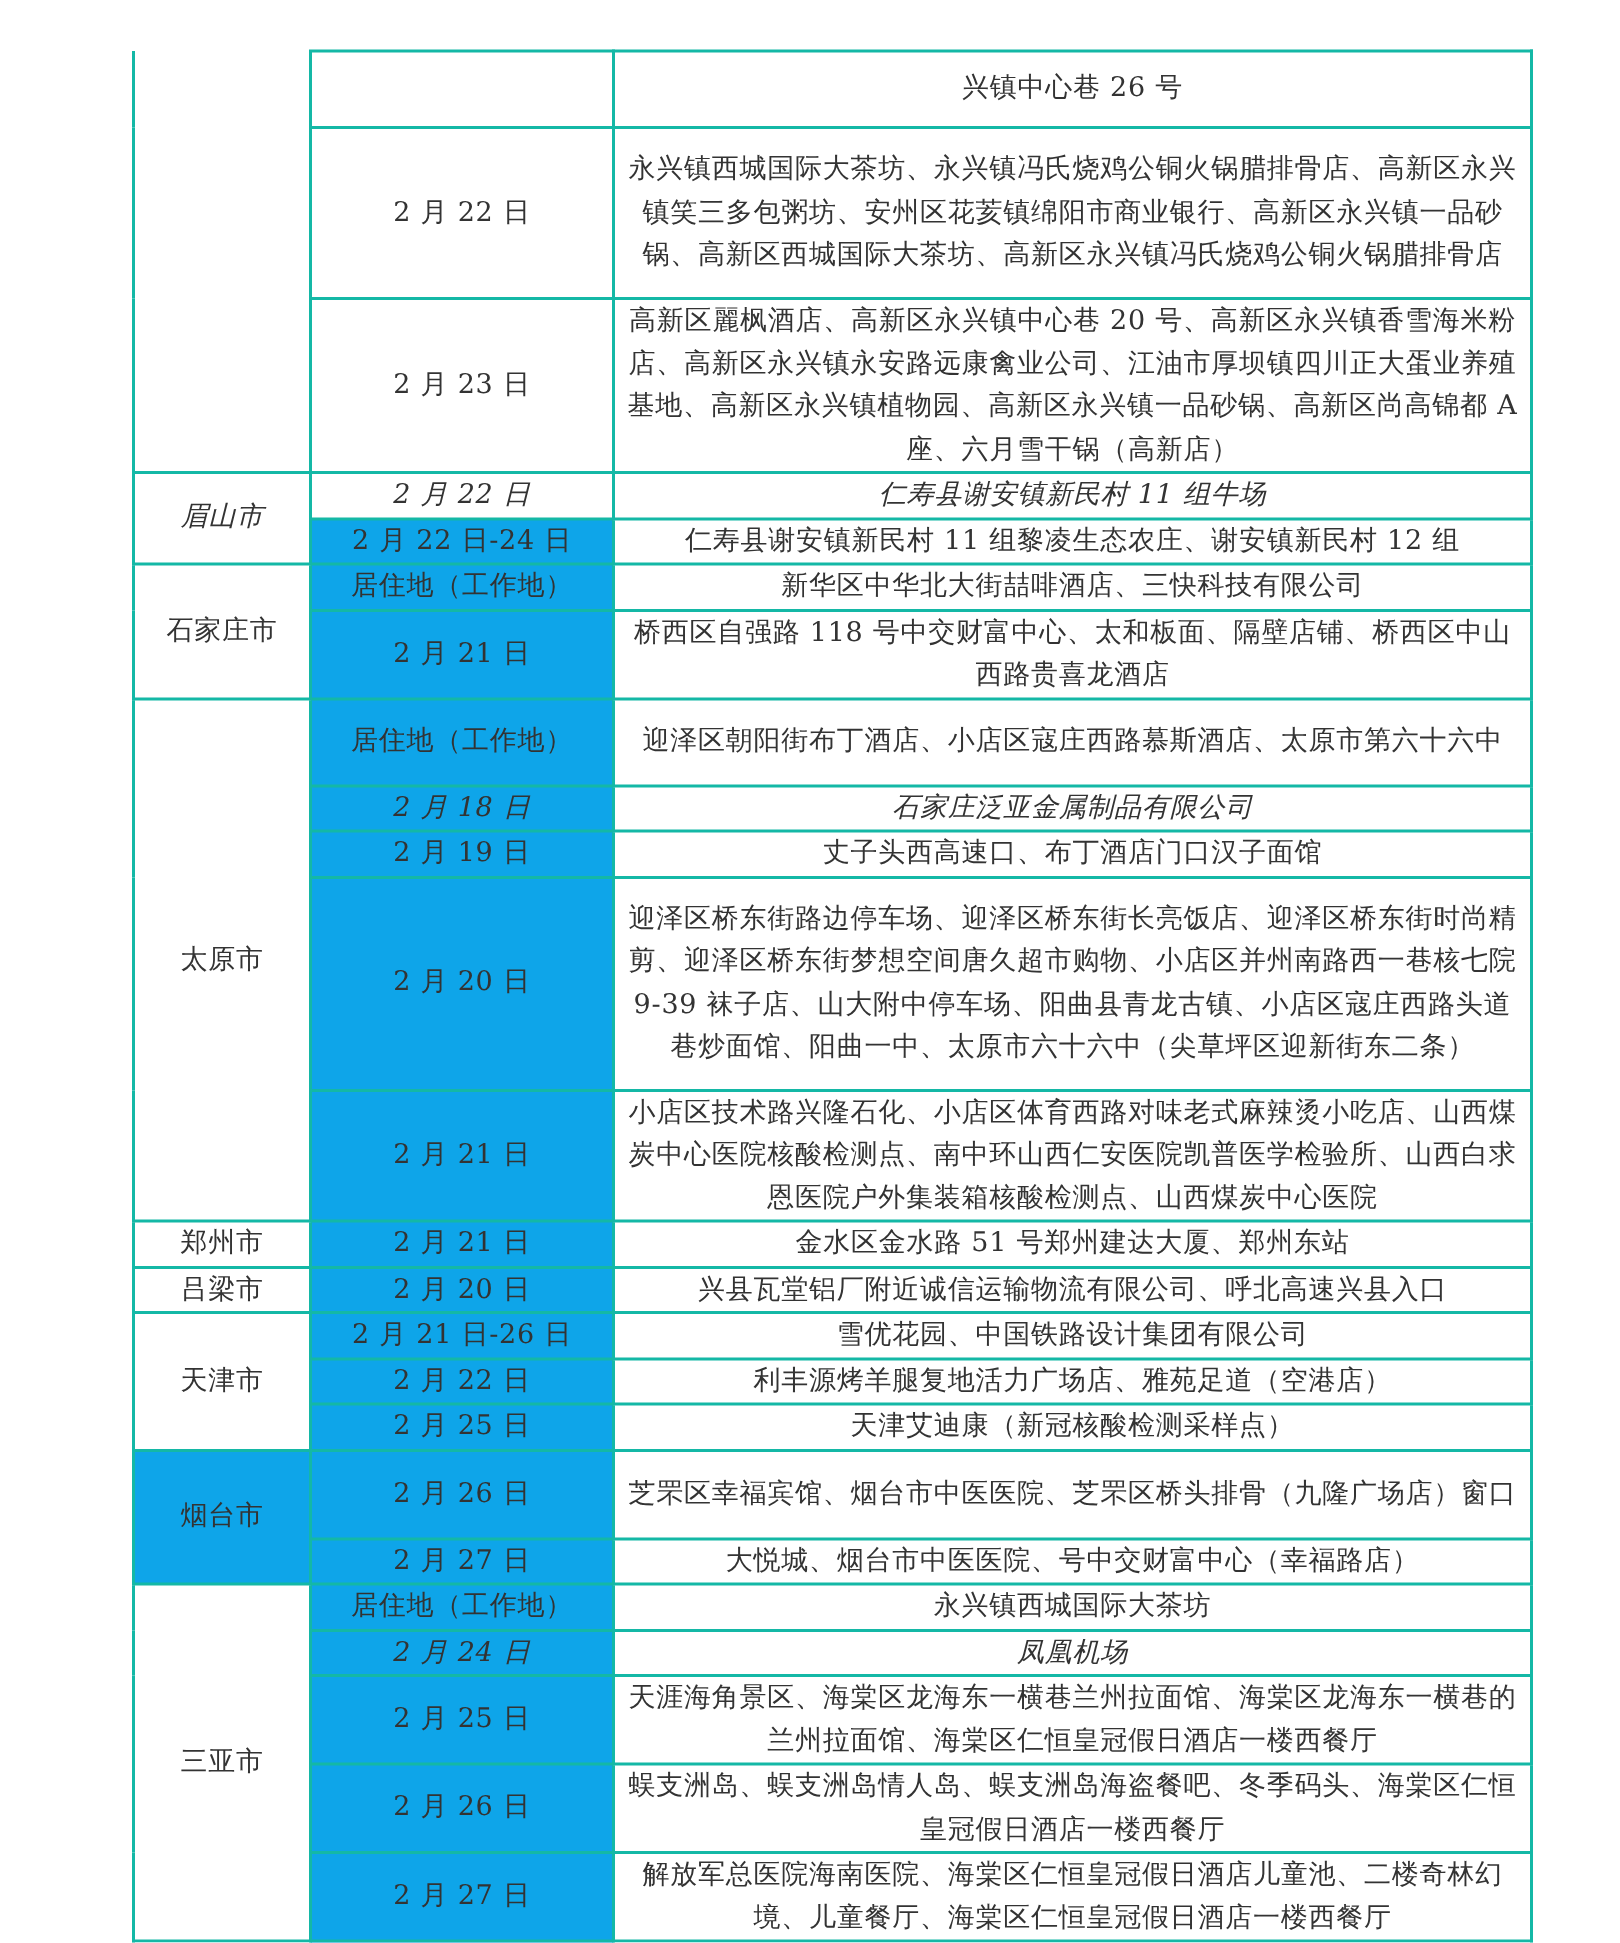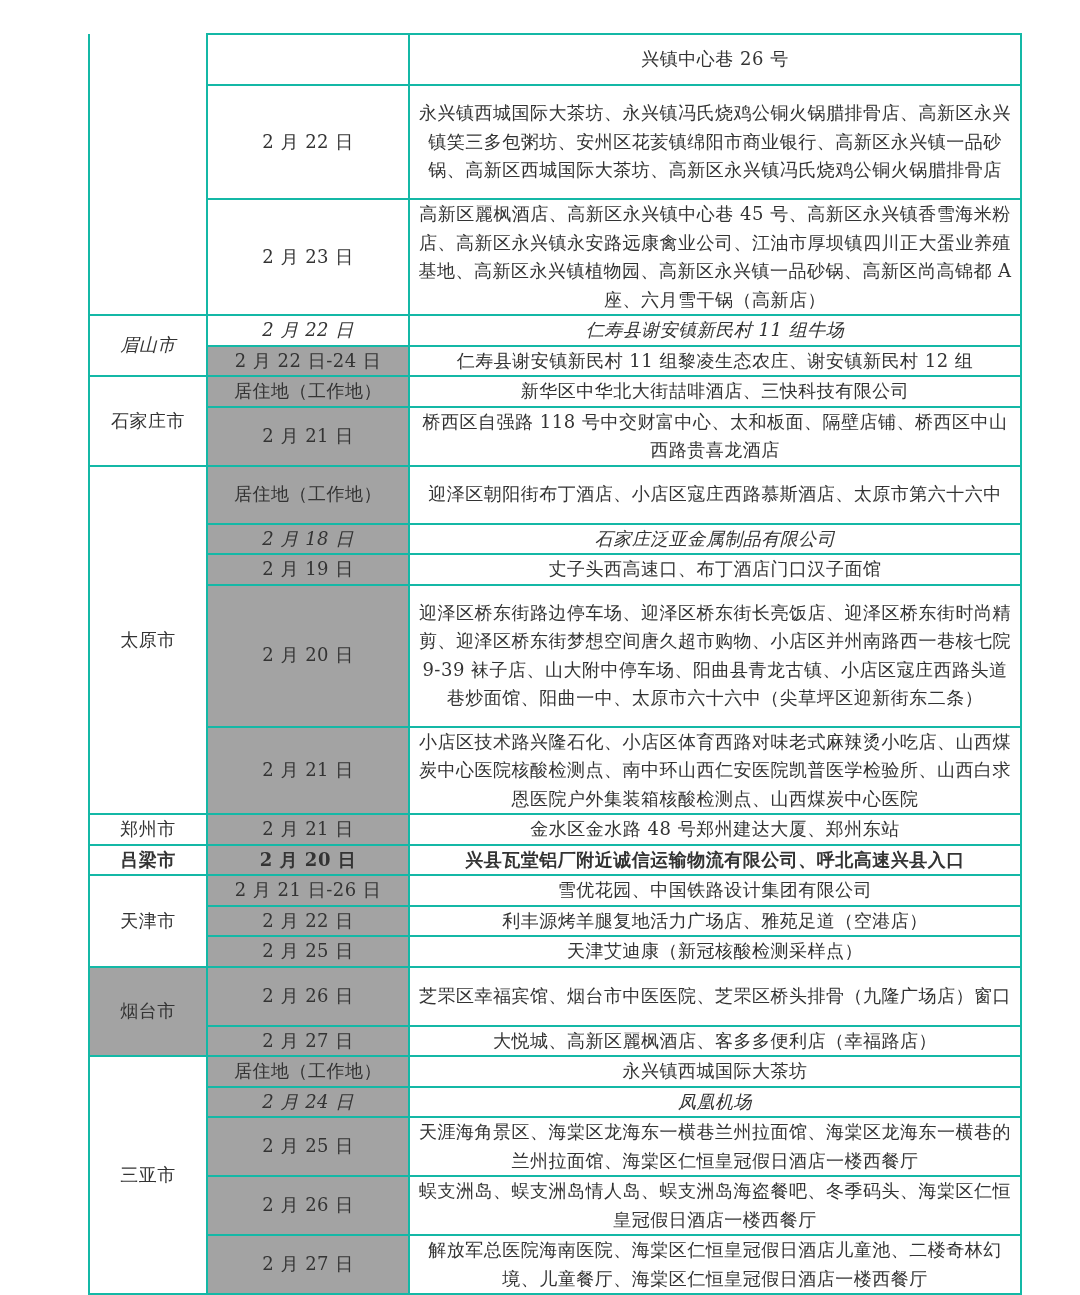--- a/index.html
+++ b/index.html
@@ -14,40 +14,40 @@
     border: 2px solid #14b8a6;
     padding: 0 8px;
     text-align: center; vertical-align: middle;
     font-size: 18px; line-height: 28.5px;
     box-sizing: border-box;
     letter-spacing: 0.5px;
   }
   td.city { width: 118px; }
   td.date { width: 202px; white-space: nowrap; padding: 0 4px; }
   td.place { width: 612px; }
-  td.green { background: #a3a3a3; margin-top: 37px; }
+  td.green { background: #0ea5e9; margin-top: 37px; }
   td.city.cont { border-top: none; }
 </style>
 </head>
 <body>
 
 <table class="locations">
   <tbody id="tbody">
       <tr style="height: 51px;">
         <td class="city cont" rowspan="3"></td>
         <td class="date"></td>
         <td class="place">兴镇中心巷 26 号</td>
       </tr>
       <tr style="height: 114px;">
         <td class="date">2 月 22 日</td>
         <td class="place">永兴镇西城国际大茶坊、永兴镇冯氏烧鸡公铜火锅腊排骨店、高新区永兴镇笑三多包粥坊、安州区花荄镇绵阳市商业银行、高新区永兴镇一品砂锅、高新区西城国际大茶坊、高新区永兴镇冯氏烧鸡公铜火锅腊排骨店</td>
       </tr>
       <tr style="height: 115px;">
         <td class="date">2 月 23 日</td>
-        <td class="place">高新区麗枫酒店、高新区永兴镇中心巷 45 号、高新区永兴镇香雪海米粉店、高新区永兴镇永安路远康禽业公司、江油市厚坝镇四川正大蛋业养殖基地、高新区永兴镇植物园、高新区永兴镇一品砂锅、高新区尚高锦都 A 座、六月雪干锅（高新店）</td>
+        <td class="place">高新区麗枫酒店、高新区永兴镇中心巷 20 号、高新区永兴镇香雪海米粉店、高新区永兴镇永安路远康禽业公司、江油市厚坝镇四川正大蛋业养殖基地、高新区永兴镇植物园、高新区永兴镇一品砂锅、高新区尚高锦都 A 座、六月雪干锅（高新店）</td>
       </tr>
       <tr style="height: 28px; font-style: italic;">
         <td class="city" rowspan="2">眉山市</td>
         <td class="date">2 月 22 日</td>
         <td class="place">仁寿县谢安镇新民村 11 组牛场</td>
       </tr>
       <tr style="height: 29px;">
         <td class="date green">2 月 22 日-24 日</td>
         <td class="place">仁寿县谢安镇新民村 11 组黎凌生态农庄、谢安镇新民村 12 组</td>
       </tr>
@@ -77,23 +77,23 @@
         <td class="date green">2 月 20 日</td>
         <td class="place">迎泽区桥东街路边停车场、迎泽区桥东街长亮饭店、迎泽区桥东街时尚精剪、迎泽区桥东街梦想空间唐久超市购物、小店区并州南路西一巷核七院 9-39 袜子店、山大附中停车场、阳曲县青龙古镇、小店区寇庄西路头道巷炒面馆、阳曲一中、太原市六十六中（尖草坪区迎新街东二条）</td>
       </tr>
       <tr style="height: 86px;">
         <td class="date green">2 月 21 日</td>
         <td class="place">小店区技术路兴隆石化、小店区体育西路对味老式麻辣烫小吃店、山西煤炭中心医院核酸检测点、南中环山西仁安医院凯普医学检验所、山西白求恩医院户外集装箱核酸检测点、山西煤炭中心医院</td>
       </tr>
       <tr style="height: 29px;">
         <td class="city" rowspan="1">郑州市</td>
         <td class="date green">2 月 21 日</td>
-        <td class="place">金水区金水路 48 号郑州建达大厦、郑州东站</td>
+        <td class="place">金水区金水路 51 号郑州建达大厦、郑州东站</td>
       </tr>
-      <tr style="height: 29px; font-weight: bold;">
+      <tr style="height: 29px;">
         <td class="city" rowspan="1">吕梁市</td>
         <td class="date green">2 月 20 日</td>
         <td class="place">兴县瓦堂铝厂附近诚信运输物流有限公司、呼北高速兴县入口</td>
       </tr>
       <tr style="height: 29px;">
         <td class="city" rowspan="3">天津市</td>
         <td class="date green">2 月 21 日-26 日</td>
         <td class="place">雪优花园、中国铁路设计集团有限公司</td>
       </tr>
       <tr style="height: 29px;">
@@ -104,21 +104,21 @@
         <td class="date green">2 月 25 日</td>
         <td class="place">天津艾迪康（新冠核酸检测采样点）</td>
       </tr>
       <tr style="height: 59px;">
         <td class="city green" rowspan="2">烟台市</td>
         <td class="date green">2 月 26 日</td>
         <td class="place">芝罘区幸福宾馆、烟台市中医医院、芝罘区桥头排骨（九隆广场店）窗口</td>
       </tr>
       <tr style="height: 29px;">
         <td class="date green">2 月 27 日</td>
-        <td class="place">大悦城、高新区麗枫酒店、客多多便利店（幸福路店）</td>
+        <td class="place">大悦城、烟台市中医医院、号中交财富中心（幸福路店）</td>
       </tr>
       <tr style="height: 29px;">
         <td class="city" rowspan="5">三亚市</td>
         <td class="date green">居住地（工作地）</td>
         <td class="place">永兴镇西城国际大茶坊</td>
       </tr>
       <tr style="height: 29px; font-style: italic;">
         <td class="date green">2 月 24 日</td>
         <td class="place">凤凰机场</td>
       </tr>

